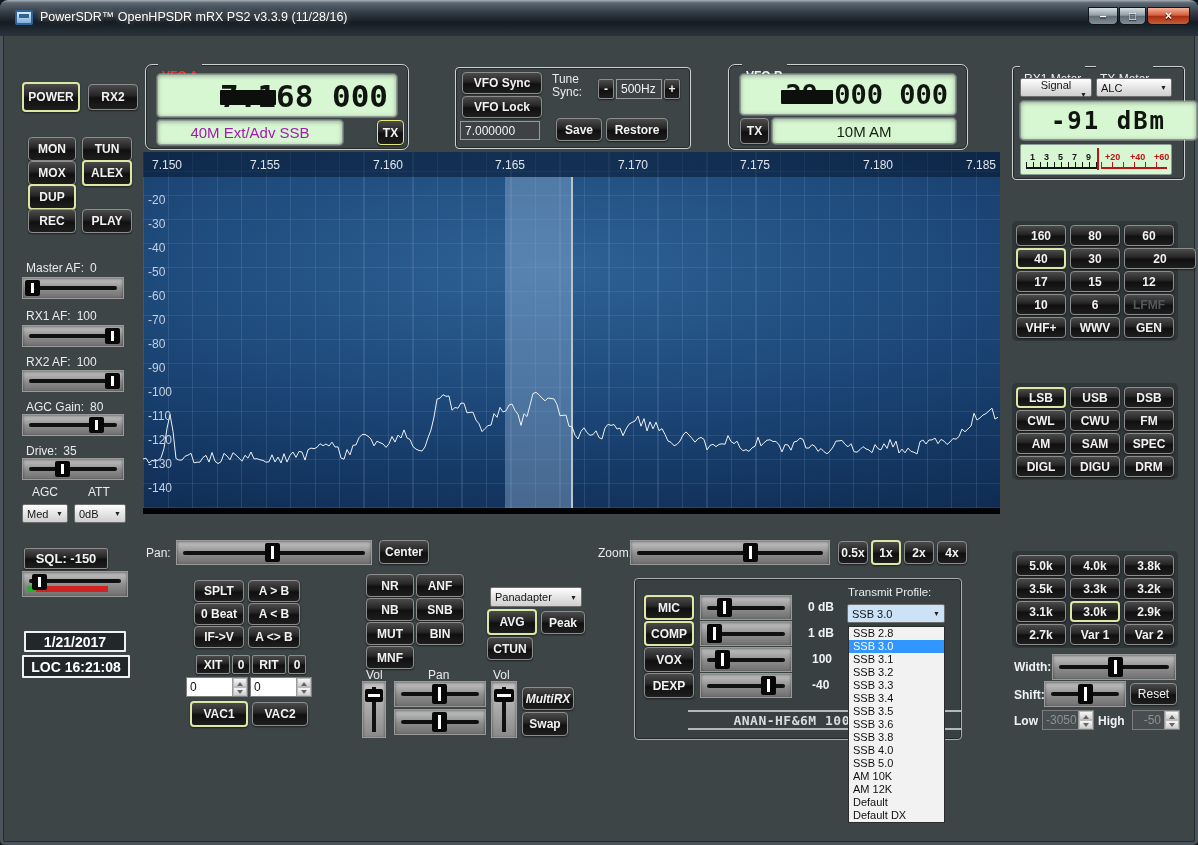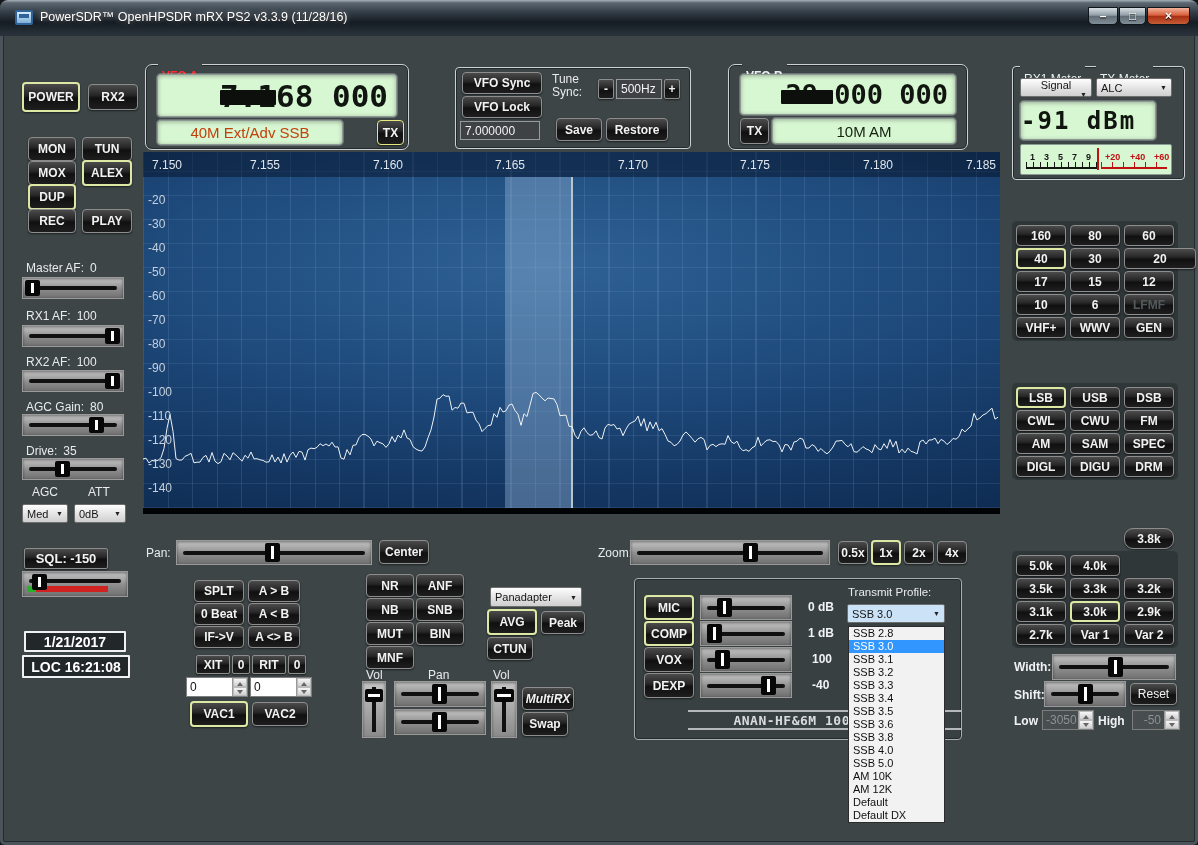--- a/index.html
+++ b/index.html
@@ -178,21 +178,21 @@
   <div class="datebox" style="left:24px;top:631px;width:102px;height:21px;">1/21/2017</div>
   <div class="datebox" style="left:22px;top:655px;width:108px;height:23px;">LOC 16:21:08</div>
 
   <div class="grp" style="left:145px;top:64px;width:264px;height:86px;"></div>
   <div class="grplbl" style="left:158px;top:57px;color:#ff2d2d;">VFO A</div>
   <div class="lcd" style="left:157px;top:74px;width:240px;height:43px;">
     <div class="lcdbar" style="position:absolute;left:62px;top:15px;width:56px;height:15px;"></div>
     <span class="seg" style="margin-left:auto;padding-right:8px;font-size:31px;">7.168 000</span>
   </div>
   <div class="lcd" style="left:157px;top:120px;width:186px;height:25px;justify-content:center;">
-    <span style="font-size:15px;color:#c2410c;">40M Ext/Adv SSB</span>
+    <span style="font-size:15px;color:#a21caf;">40M Ext/Adv SSB</span>
   </div>
   <div class="btn" style="left:377px;top:120px;width:27px;height:25px;border:1px solid #e4e87e;">TX</div>
 
   <div class="grp" style="left:455px;top:67px;width:236px;height:82px;border-radius:4px;"></div>
   <div class="btn" style="left:462px;top:72px;width:80px;height:22px;">VFO Sync</div>
   <div class="btn" style="left:462px;top:96px;width:80px;height:22px;">VFO Lock</div>
   <div class="lbl" style="left:552px;top:72px;">Tune</div>
   <div class="lbl" style="left:552px;top:85px;">Sync:</div>
   <div class="btn" style="left:598px;top:79px;width:16px;height:20px;border-radius:2px;">-</div>
   <div class="dkfield" style="left:616px;top:79px;width:46px;height:20px;">500Hz</div>
@@ -216,21 +216,21 @@
   <div class="grplbl" style="left:1020px;top:60px;font-weight:normal;">RX1 Meter</div>
   <div class="grplbl" style="left:1096px;top:60px;font-weight:normal;">TX Meter</div>
   <div class="combo" style="left:1020px;top:78px;width:72px;height:19px;flex-direction:column;">
       <span>Signal</span>
       <span class="arw">▼</span>
     </div>
   <div class="combo" style="left:1096px;top:78px;width:76px;height:19px;">
       <span>ALC</span>
       <span class="arw">▼</span>
     </div>
-  <div class="lcd" style="left:1020px;top:101px;width:136px;height:39px;justify-content:flex-start;">
+  <div class="lcd" style="left:1020px;top:101px;width:177px;height:39px;justify-content:center;">
     <span class="seg" style="font-size:24px;letter-spacing:2px;">-91 dBm</span>
   </div>
   <div class="scale" style="left:1020px;top:144px;width:152px;height:31px;">
     <span class="mt" style="left:9px;">1</span>
     <span class="mt" style="left:23px;">3</span>
     <span class="mt" style="left:37px;">5</span>
     <span class="mt" style="left:51px;">7</span>
     <span class="mt" style="left:65px;">9</span>
     <span class="mt red" style="left:84px;">+20</span>
     <span class="mt red" style="left:109px;">+40</span>
@@ -428,21 +428,21 @@
   <div class="btn" style="left:1016px;top:433px;width:50px;height:21px;">AM</div>
   <div class="btn" style="left:1070px;top:433px;width:50px;height:21px;">SAM</div>
   <div class="btn" style="left:1124px;top:433px;width:50px;height:21px;">SPEC</div>
   <div class="btn" style="left:1016px;top:456px;width:50px;height:21px;">DIGL</div>
   <div class="btn" style="left:1070px;top:456px;width:50px;height:21px;">DIGU</div>
   <div class="btn" style="left:1124px;top:456px;width:50px;height:21px;">DRM</div>
 
   <div class="panel" style="left:1012px;top:551px;width:166px;height:97px;"></div>
   <div class="btn" style="left:1016px;top:555px;width:50px;height:21px;">5.0k</div>
   <div class="btn" style="left:1070px;top:555px;width:50px;height:21px;">4.0k</div>
-  <div class="btn" style="left:1124px;top:528px;width:50px;height:21px;border-radius:9px;">3.8k</div>
+  <div class="btn" style="left:1124px;top:555px;width:50px;height:21px;">3.8k</div>
   <div class="btn" style="left:1016px;top:578px;width:50px;height:21px;">3.5k</div>
   <div class="btn" style="left:1070px;top:578px;width:50px;height:21px;">3.3k</div>
   <div class="btn" style="left:1124px;top:578px;width:50px;height:21px;">3.2k</div>
   <div class="btn" style="left:1016px;top:601px;width:50px;height:21px;">3.1k</div>
   <div class="btn on" style="left:1070px;top:601px;width:50px;height:21px;">3.0k</div>
   <div class="btn" style="left:1124px;top:601px;width:50px;height:21px;">2.9k</div>
   <div class="btn" style="left:1016px;top:624px;width:50px;height:21px;">2.7k</div>
   <div class="btn" style="left:1070px;top:624px;width:50px;height:21px;">Var 1</div>
   <div class="btn" style="left:1124px;top:624px;width:50px;height:21px;">Var 2</div>
 

